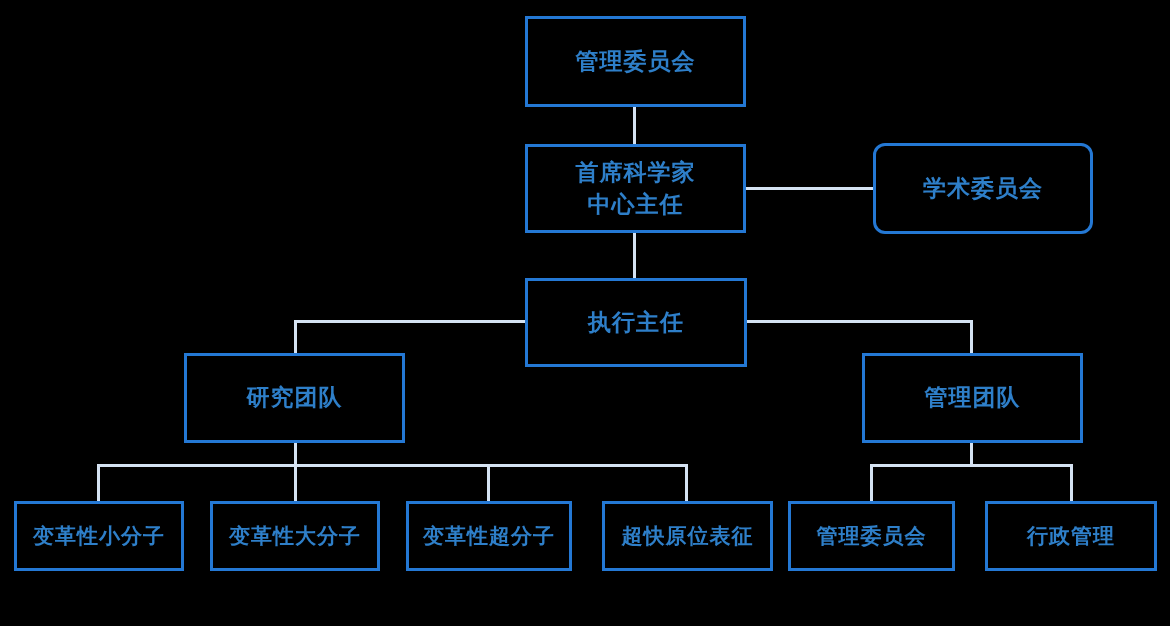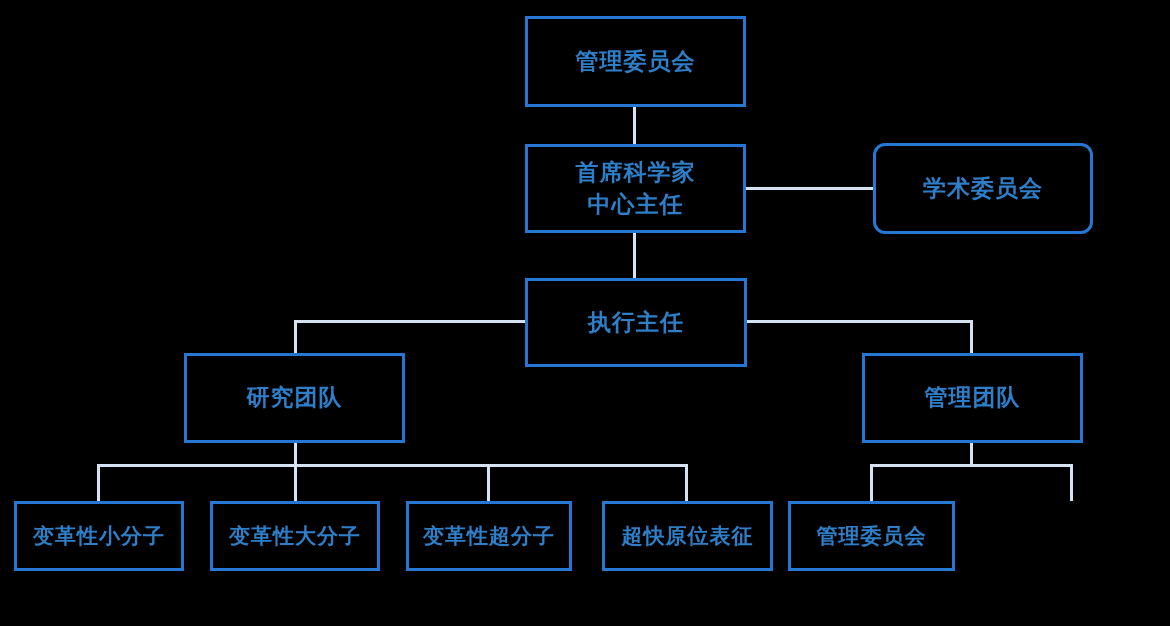--- a/index.html
+++ b/index.html
@@ -131,14 +131,17 @@
   </div>
 
   <div class="node lvl-leaf" id="n-ultrafast">
     <span>超快原位表征</span>
   </div>
 
   <div class="node lvl-leaf" id="n-research-services">
     <span>管理委员会</span>
   </div>
 
+  <div class="node lvl-leaf" id="n-administration">
+    <span>行政管理</span>
+  </div>
 
 </div>
 
 </body></html>

